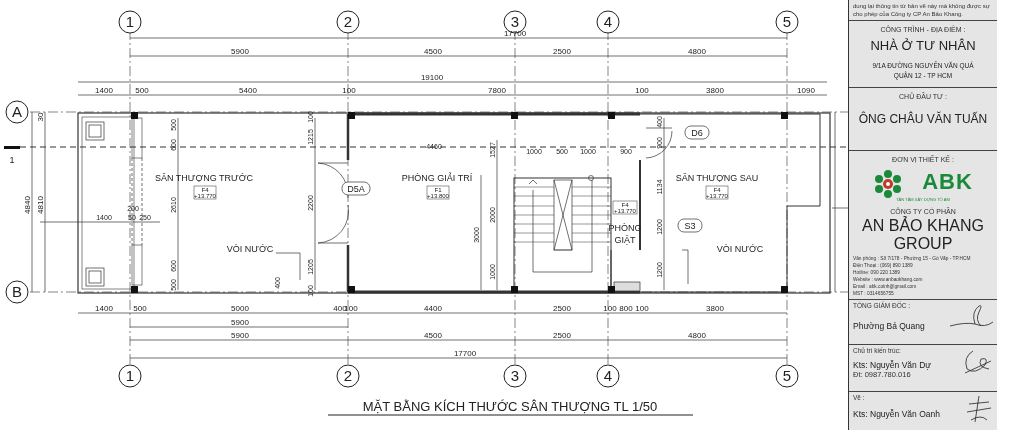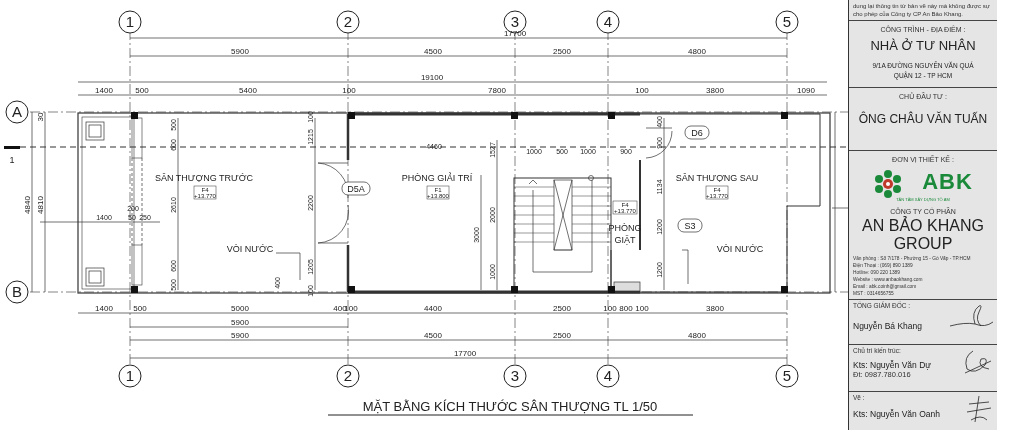--- a/index.html
+++ b/index.html
@@ -339,21 +339,21 @@
       <div>Văn phòng : Số 7/178 - Phường 15 - Gò Vấp - TP.HCM</div>
       <div>Điện Thoại : (069) 890 1389</div>
       <div>Hotline: 090 220 1389</div>
       <div>Website : www.anbaokhang.com</div>
       <div>Email : abk.coinh@gmail.com</div>
       <div>MST : 0314656755</div>
     </div>
   </div>
   <div class="tb-sig" style="height:40px">
     <div class="sig-label">TỔNG GIÁM ĐỐC :</div>
-    <div class="sig-name" style="margin-top:12px">Nguyễn Bá Khang</div>
+    <div class="sig-name" style="margin-top:12px">Phường Bá Quang</div>
     <svg class="sig-scrawl" viewBox="0 0 50 30">
         <path d="M5 24 Q20 20 30 22 Q40 26 48 20 M30 22 Q26 10 34 4 Q38 2 34 10 Q30 18 36 24" stroke="#222" fill="none" stroke-width="0.8"></path>
       </svg>
   </div>
   <div class="tb-sig" style="height:42px">
     <div class="sig-label">Chủ trì kiến trúc:</div>
     <div class="sig-name" style="margin-top:6px">Kts: Nguyễn Văn Dự</div>
     <div class="sig-label" style="font-size:7.5px">Đt: 0987.780.016</div>
     <svg class="sig-scrawl" viewBox="0 0 50 30">
         <path d="M28 4 Q18 10 22 22 Q30 28 40 18 Q44 10 36 12 Q32 20 44 22 M20 26 L46 14" stroke="#222" fill="none" stroke-width="0.8"></path>

